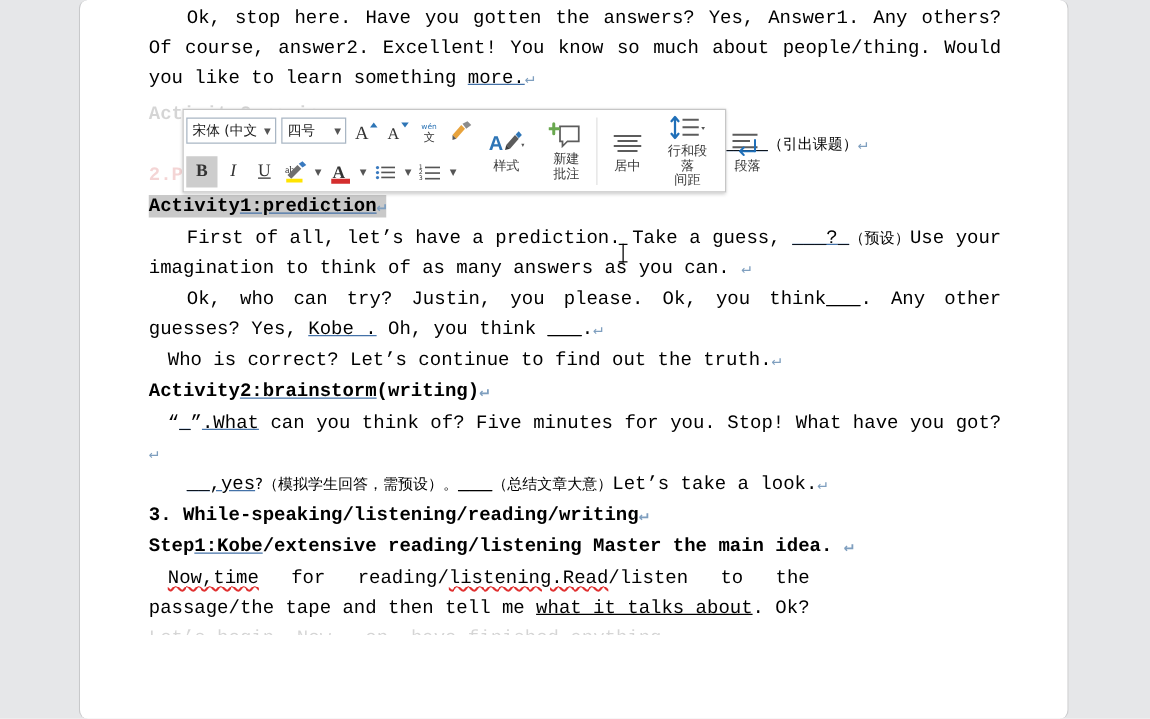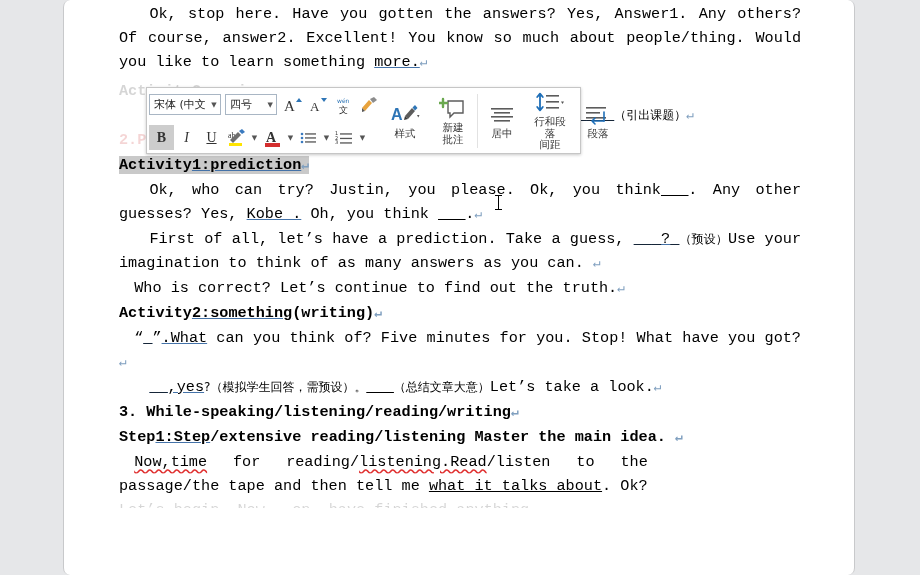--- a/index.html
+++ b/index.html
@@ -175,49 +175,49 @@
 
     <div class="p faded faded-red bold">
       <span>2.Pre-speaking/listening/reading/writing</span>
     </div>
 
     <div class="p" style="margin-top:1px;">
       <span class="sel bold"><span>Activity</span><span class="u-blue">1:prediction</span><span class="pilcrow">↵</span></span>
     </div>
 
     <div class="p first">
+      <span>First of all, let’s have a prediction. Take a guess, </span><span class="u-blue">___?</span><span class="u-blue">_</span><span class="cn">（预设）</span><span>Use your imagination to think of as many answers as you can.</span> <span class="pilcrow">↵</span>
+    </div>
+
+    <div class="p first">
       <span>Ok, who can try? Justin, you please. Ok, you think</span><span class="u-blk">___</span><span>. Any other guesses?  Yes, </span><span class="u-blue">Kobe .</span><span> Oh, you think </span><span class="u-blk">___</span><span>.</span><span class="pilcrow">↵</span>
-    </div>
-
-    <div class="p first">
-      <span>First of all, let’s have a prediction. Take a guess, </span><span class="u-blue">___?</span><span class="u-blue">_</span><span class="cn">（预设）</span><span>Use your imagination to think of as many answers as you can.</span> <span class="pilcrow">↵</span>
     </div>
 
     <div class="p indent1">
       <span>Who is correct? Let’s continue to find out the truth.</span><span class="pilcrow">↵</span>
     </div>
 
     <div class="p bold">
-      <span>Activity</span><span class="u-blue">2:something</span><span>(writing)</span><span class="pilcrow">↵</span>
+      <span>Activity</span><span class="u-blue">2:brainstorm</span><span>(writing)</span><span class="pilcrow">↵</span>
     </div>
 
     <div class="p indent1">
       <span>“</span><span class="u-blue">_</span><span>”</span><span class="u-blue">.What</span><span> can you think of? Five minutes for you. Stop! What have you got?</span> <span class="pilcrow">↵</span>
     </div>
 
     <div class="p first">
       <span class="u-blue">__,yes</span><span class="cn">?（模拟学生回答，需预设）。</span><span class="u-blk">___</span><span class="cn">（总结文章大意）</span><span>Let’s take a look.</span><span class="pilcrow">↵</span>
     </div>
 
     <div class="p bold">
       <span>3. While-speaking/listening/reading/writing</span><span class="pilcrow">↵</span>
     </div>
 
     <div class="p bold">
-      <span>Step</span><span class="u-blue">1:Step</span><span>/extensive reading/listening Master the main idea.</span> <span class="pilcrow">↵</span>
+      <span>Step</span><span class="u-blue">1:Kobe</span><span>/extensive reading/listening Master the main idea.</span> <span class="pilcrow">↵</span>
     </div>
 
     <div class="p indent1 stretch2">
       <span class="sp-red">Now,time</span>
       <span>for</span>
       <span>reading/</span><span class="sp-red">listening.Read</span><span>/listen</span>
       <span>to</span>
       <span>the</span>
     </div>
 

